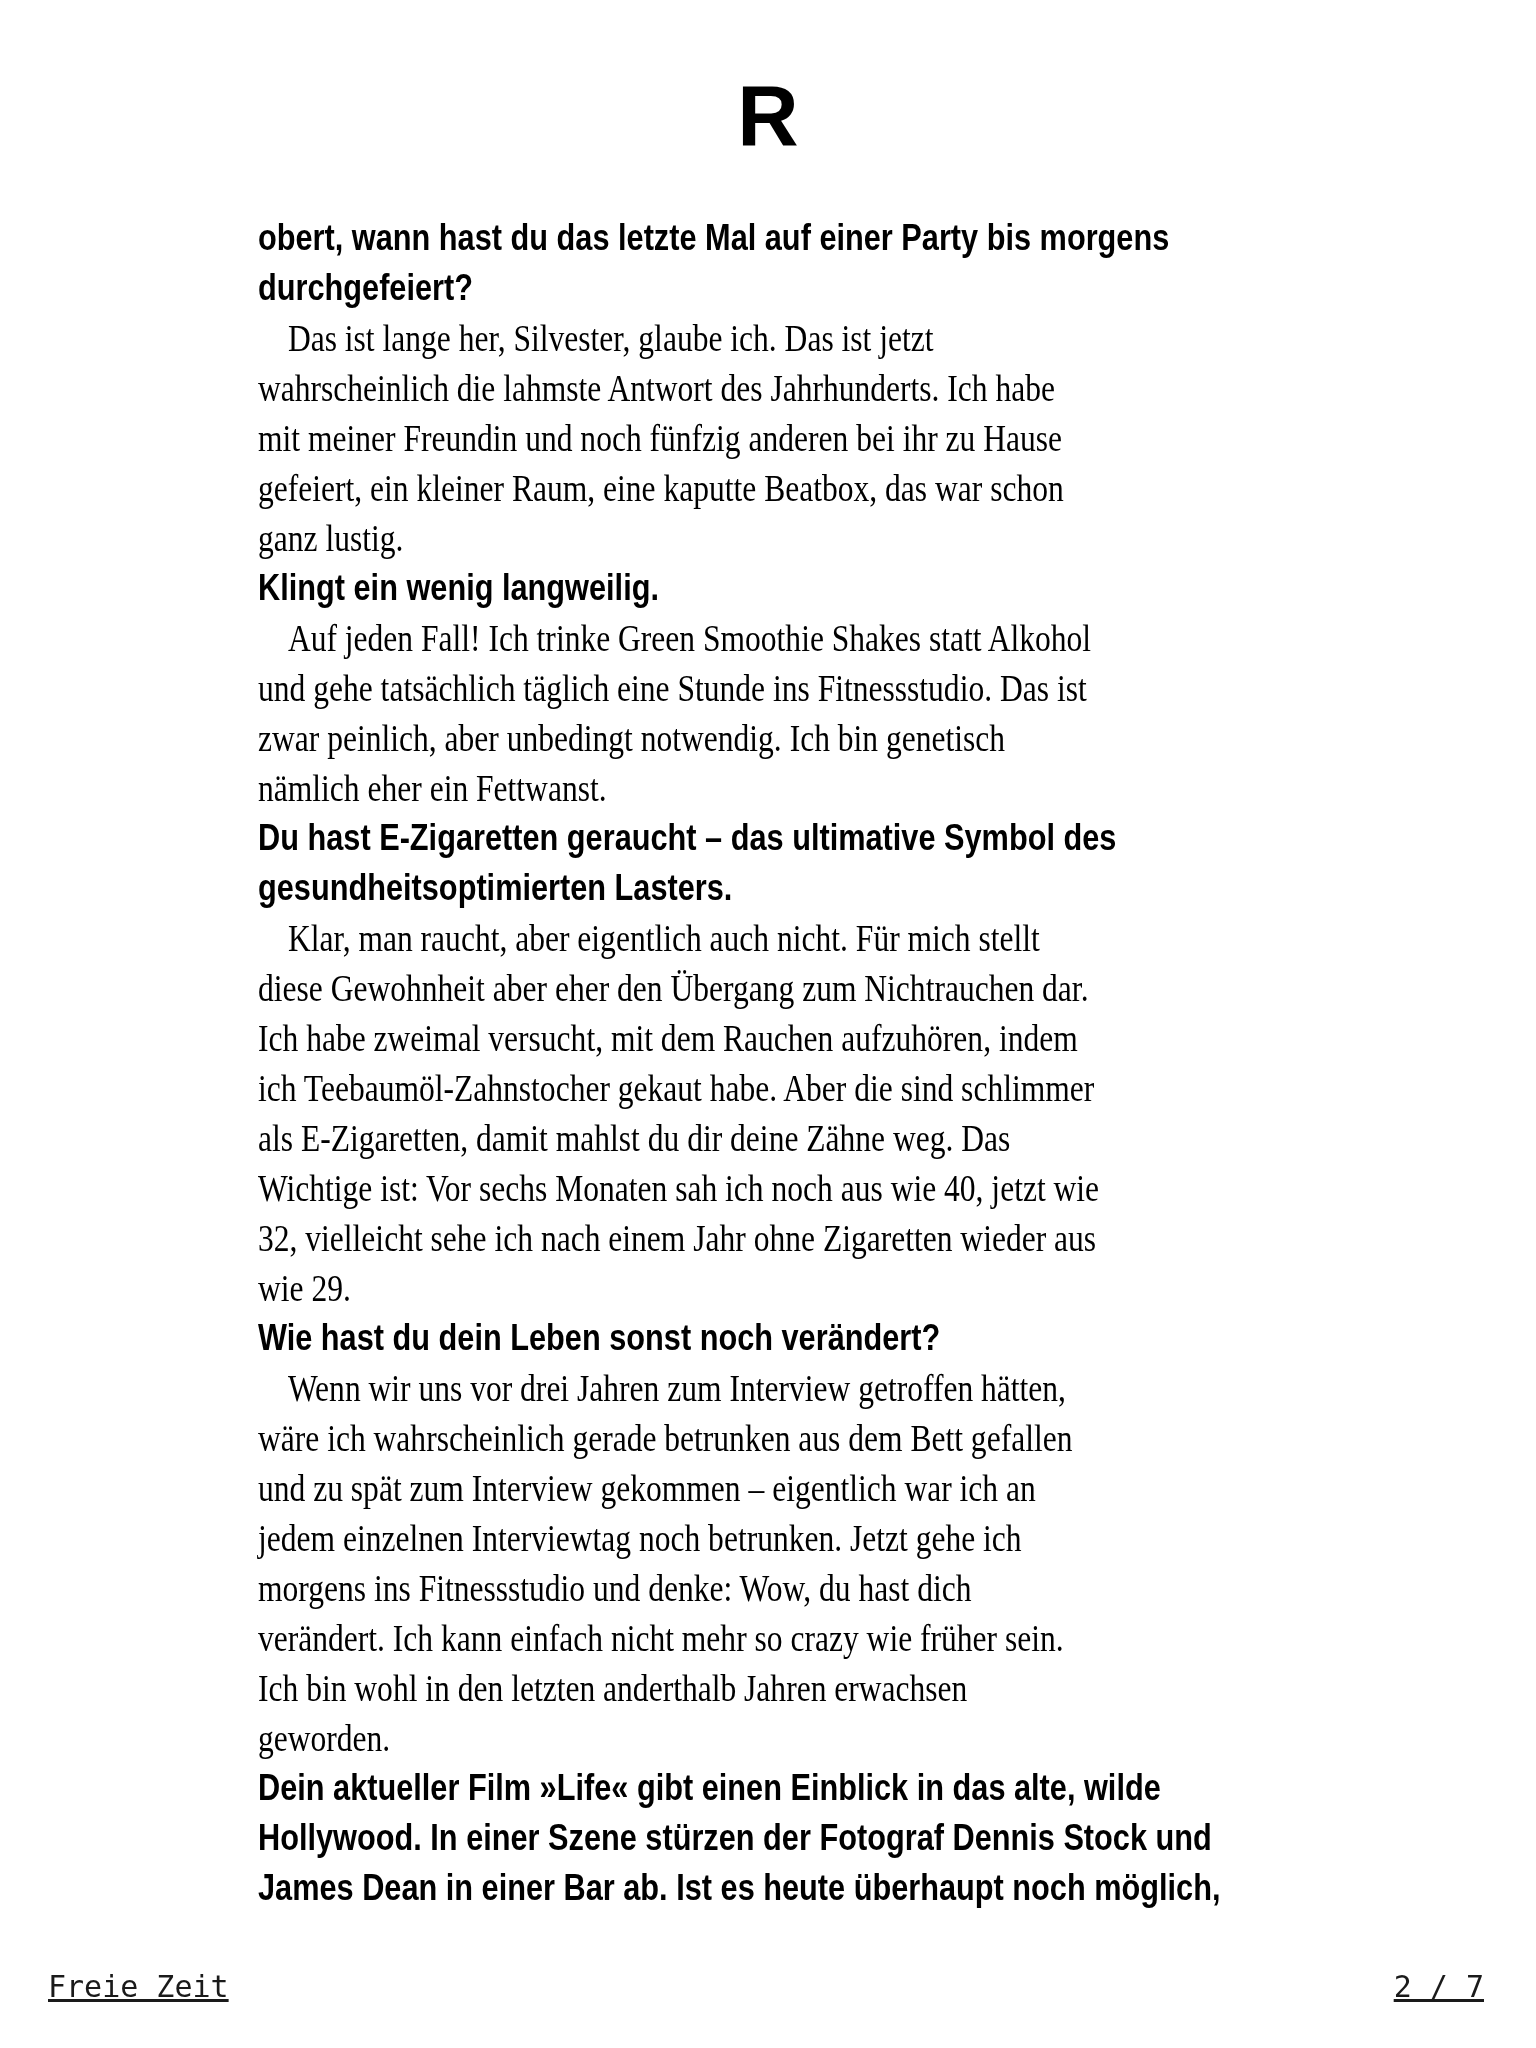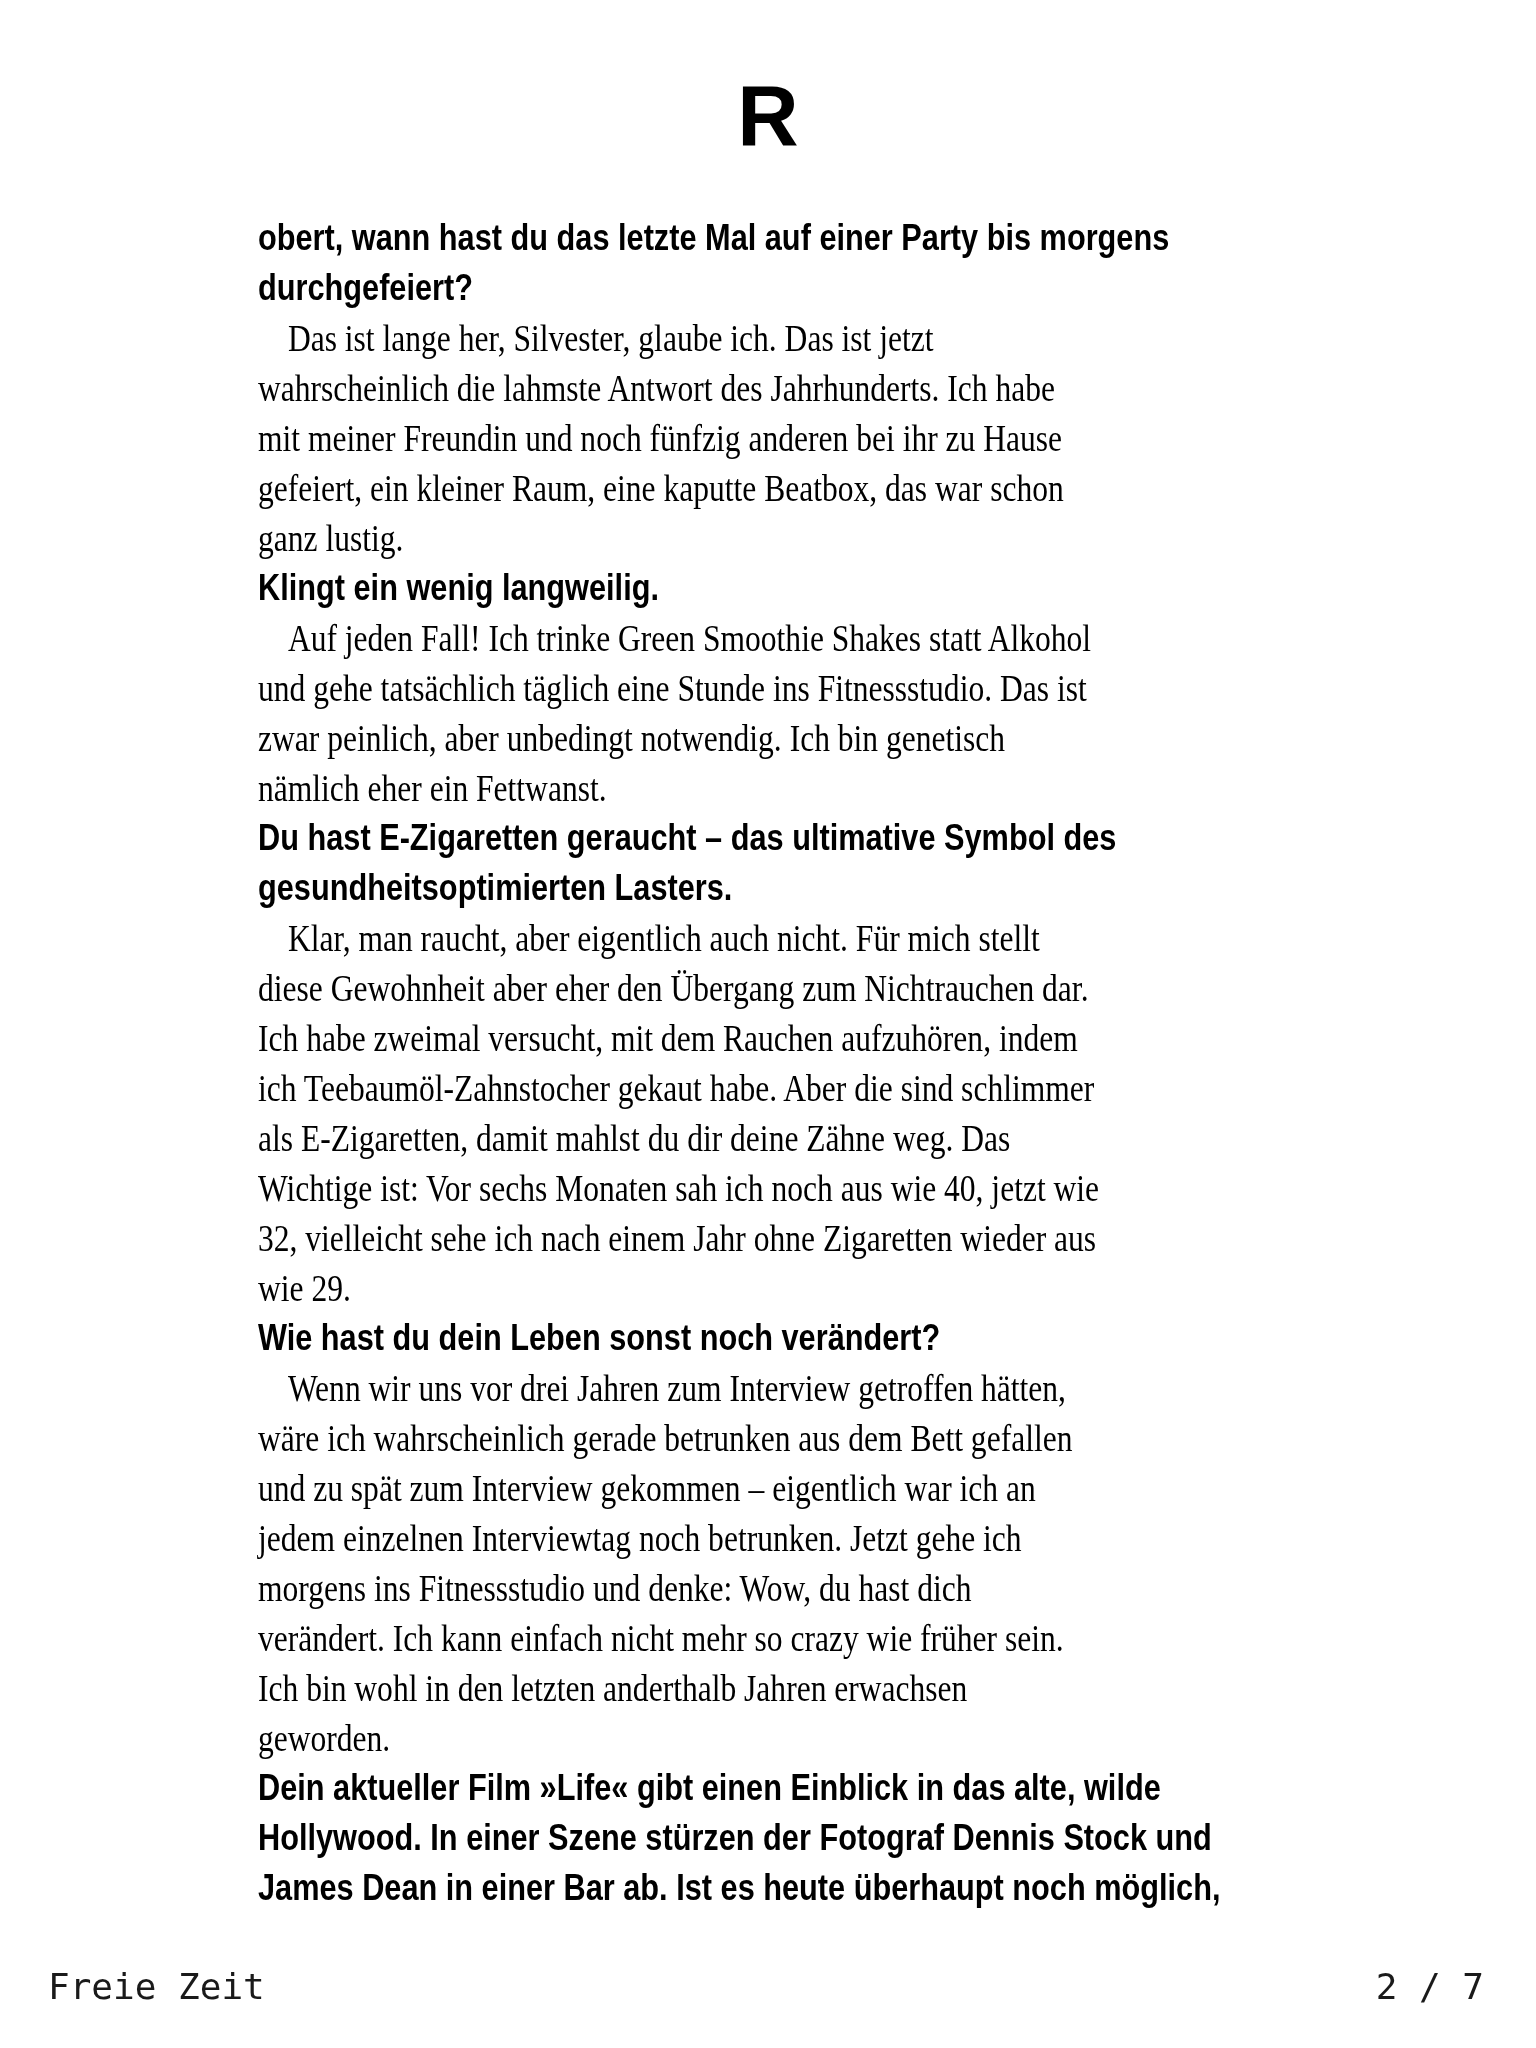--- a/index.html
+++ b/index.html
@@ -49,23 +49,24 @@
   .a {
     font-family: "Liberation Serif", serif;
     font-weight: 400;
     font-size: 38px;
     text-indent: 36px;
   }
   .footer-left, .footer-right {
     position: absolute;
     top: 1970px;
     font-family: "DejaVu Sans Mono", monospace;
-    font-size: 36px;
+    font-size: 30px;
     line-height: 34px;
     color: #1a1a1a;
+    text-decoration: underline;
   }
   .footer-left { left: 48px; }
   .footer-right { right: 52px; text-align: left; }
 </style>
 </head>
 <body>
 
 <div class="page">
 
   <div class="drop-cap">R</div>

